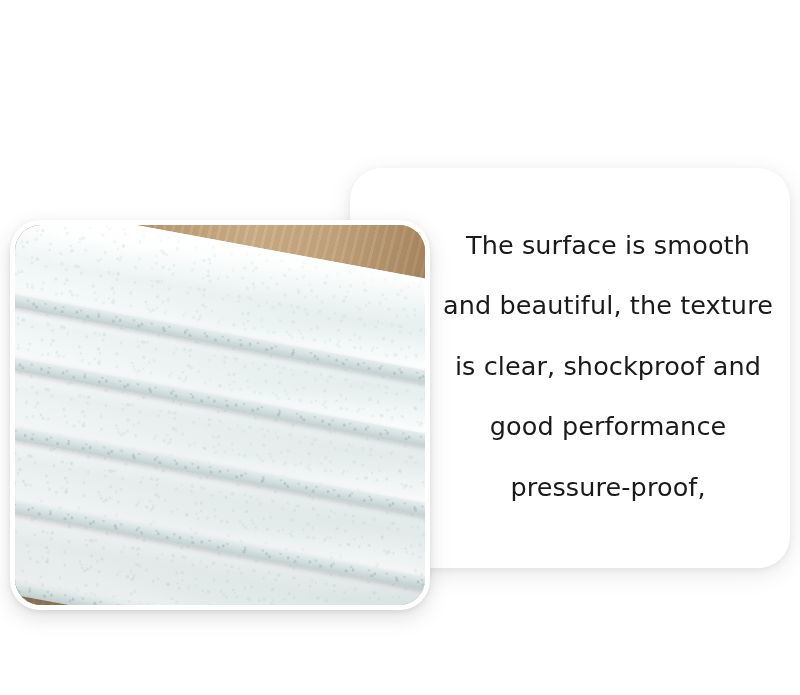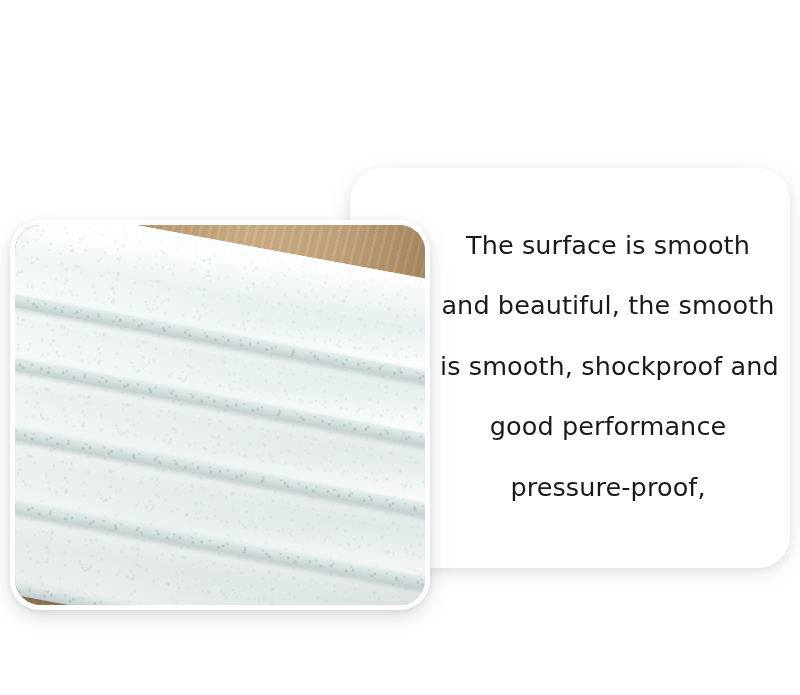--- a/index.html
+++ b/index.html
@@ -235,22 +235,22 @@
   }
 </style>
 </head>
 <body>
 
 <div id="stage">
 
   <div class="text-card">
     <div class="caption">
       <span class="caption-line">The surface is smooth</span>
-      <span class="caption-line">and beautiful, the smooth</span>
-      <span class="caption-line">is smooth, shockproof and</span>
+      <span class="caption-line">and beautiful, the texture</span>
+      <span class="caption-line">is clear, shockproof and</span>
       <span class="caption-line">good performance</span>
       <span class="caption-line">pressure-proof,</span>
     </div>
   </div>
 
   <div class="photo-card">
     <div class="photo">
 
       <div class="wood"></div>
       <div class="wood-shade"></div>

